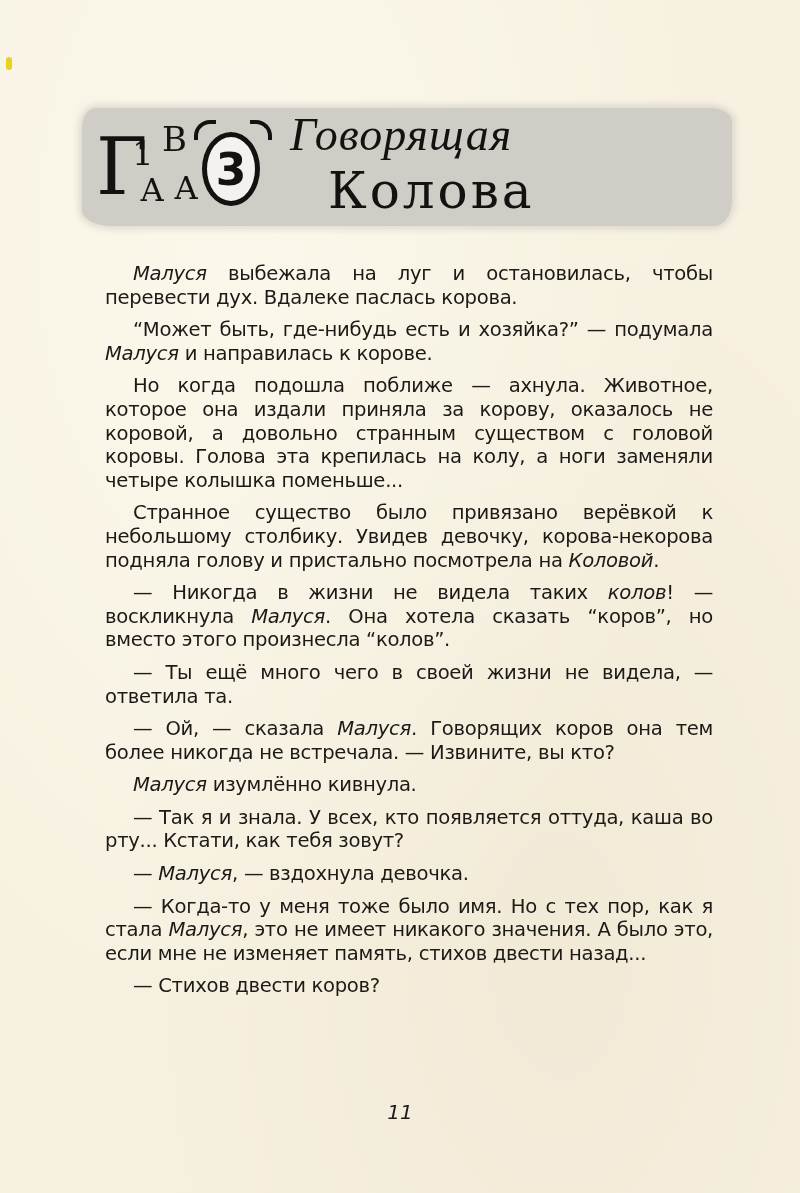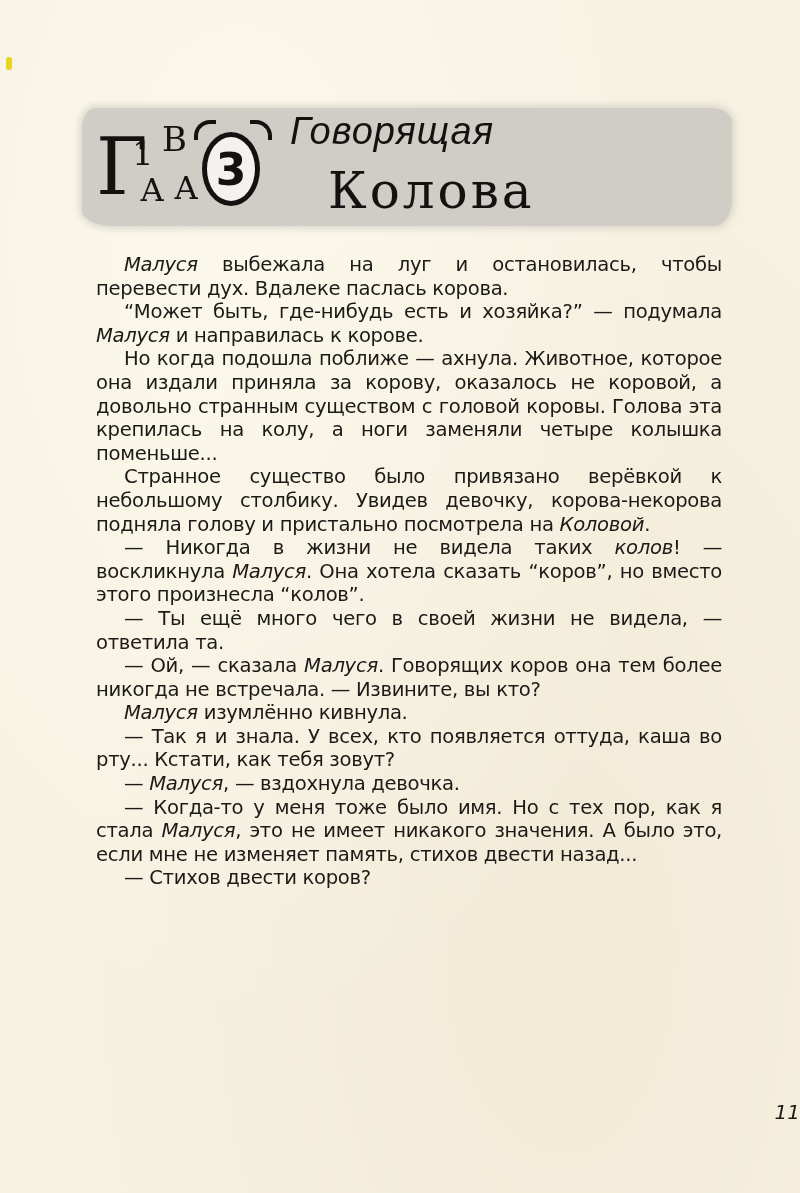--- a/index.html
+++ b/index.html
@@ -53,39 +53,39 @@
   }
   .number-badge span {
     font-family: "DejaVu Sans", sans-serif; font-weight: bold;
     font-size: 44px; color: #141210;
   }
   .horn { position: absolute; top: 4px; width: 18px; height: 16px; border: 4px solid #141210; border-bottom: none; }
   .horn-left { left: 104px; border-right: none; border-radius: 16px 0 0 0; }
   .horn-right { left: 160px; border-left: none; border-radius: 0 16px 0 0; }
   .title-line1 {
     position: absolute; left: 208px; top: 4px;
-    font-family: Liberation Sans, sans-serif; font-style: italic;
-    font-size: 38px; letter-spacing: 1px; color: #141210; line-height: 1;
+    font-family: Liberation Serif, serif; font-style: italic;
+    font-size: 46px; letter-spacing: 1px; color: #141210; line-height: 1;
   }
   .title-line2 {
     position: absolute; left: 246px; top: 58px;
     font-family: "DejaVu Serif", serif;
     font-size: 50px; letter-spacing: 3px; color: #141210; line-height: 1;
   }
   .body-text {
     position: absolute; left: 96px; top: 253px; width: 626px;
     font-size: 19.6px; line-height: 23.6px;
     text-align: justify;
     font-family: "DejaVu Sans", sans-serif;
     letter-spacing: -0.3px;
   }
-  .body-text p { margin: 0; text-indent: 28px; }
+  .body-text p { margin: 9px; text-indent: 28px; }
   .body-text em { font-style: italic; }
   .page-number {
-    position: absolute; left: 0; width: 800px; top: 1100px; text-align: right;
+    position: absolute; left: 0; width: 800px; top: 1100px; text-align: center;
     font-style: italic; font-size: 20px;
   }
 </style>
 </head>
 <body>
 
 <div class="page-bg"></div>
 <div class="yellow-mark"></div>
 
 <div class="header-banner">

